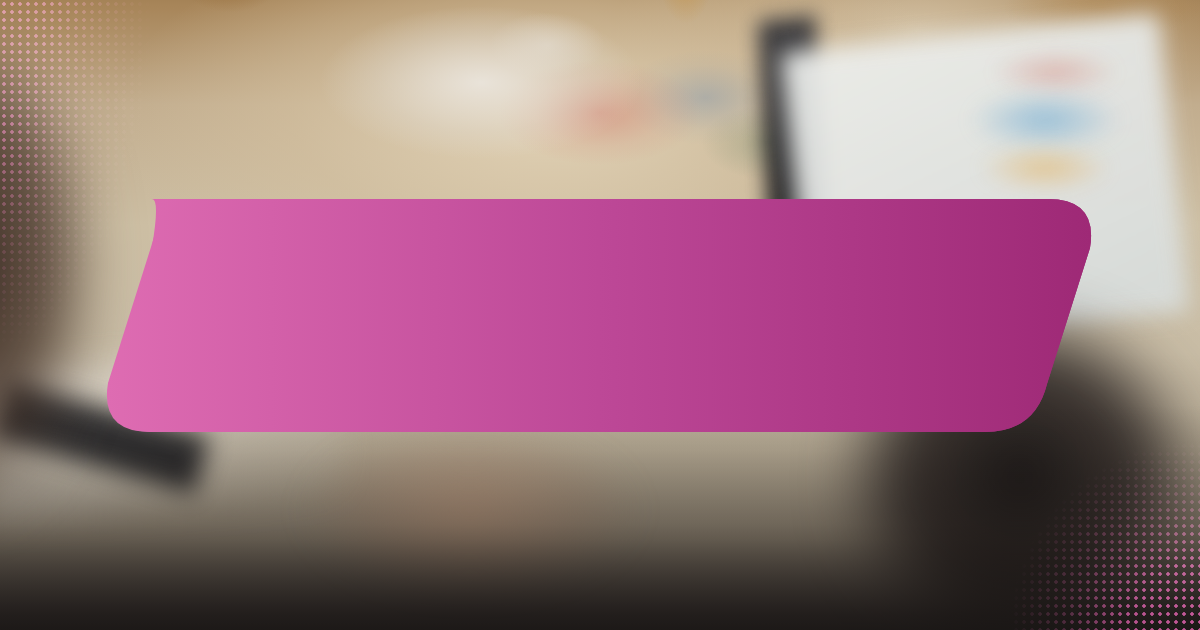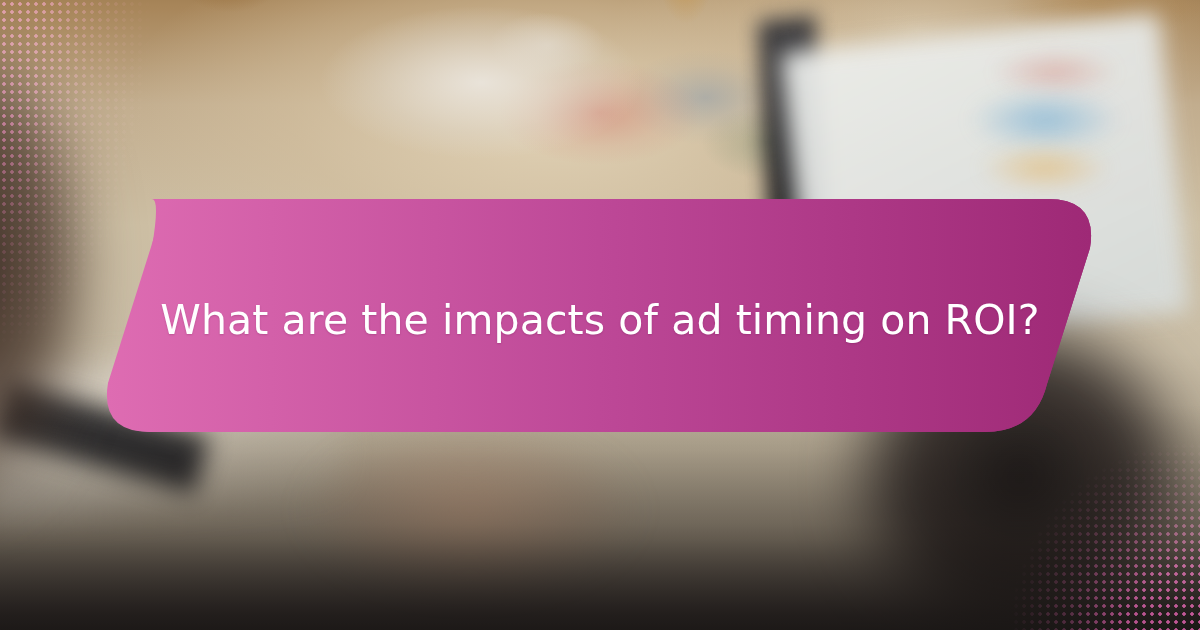--- a/index.html
+++ b/index.html
@@ -301,16 +301,15 @@
                L 1048,199
                Q 1098,199 1090,248
                L 1047,384
                Q 1035,432 985,432
                L 150,432
                Q 100,432 108,383
                L 151,247
                Q 163,199 196,199 Z" fill="url(#bannerGrad)"></path>
     </svg>
 
-    <div class="banner-title">What are the impacts of ad timing on ROI?</div>
   </div>
 
 </div>
 
 </body></html>

